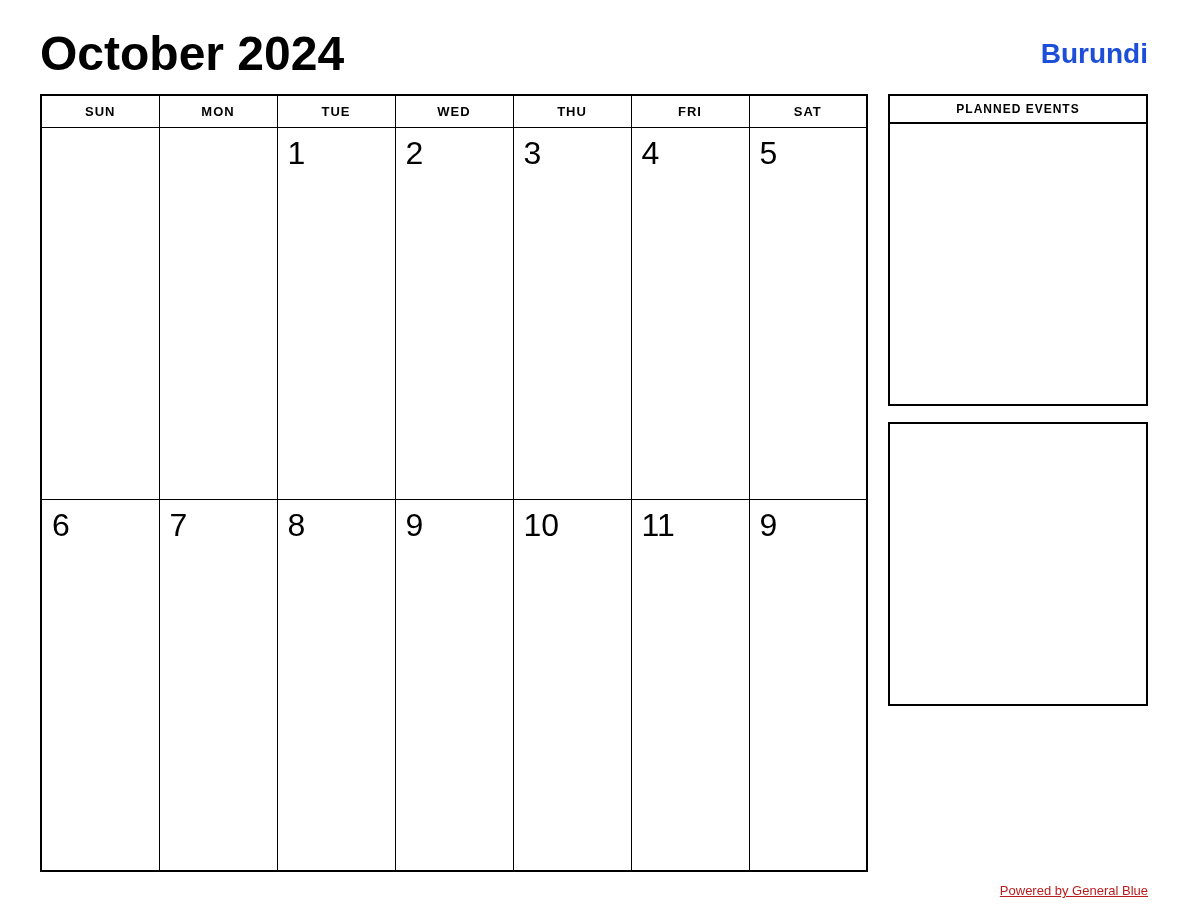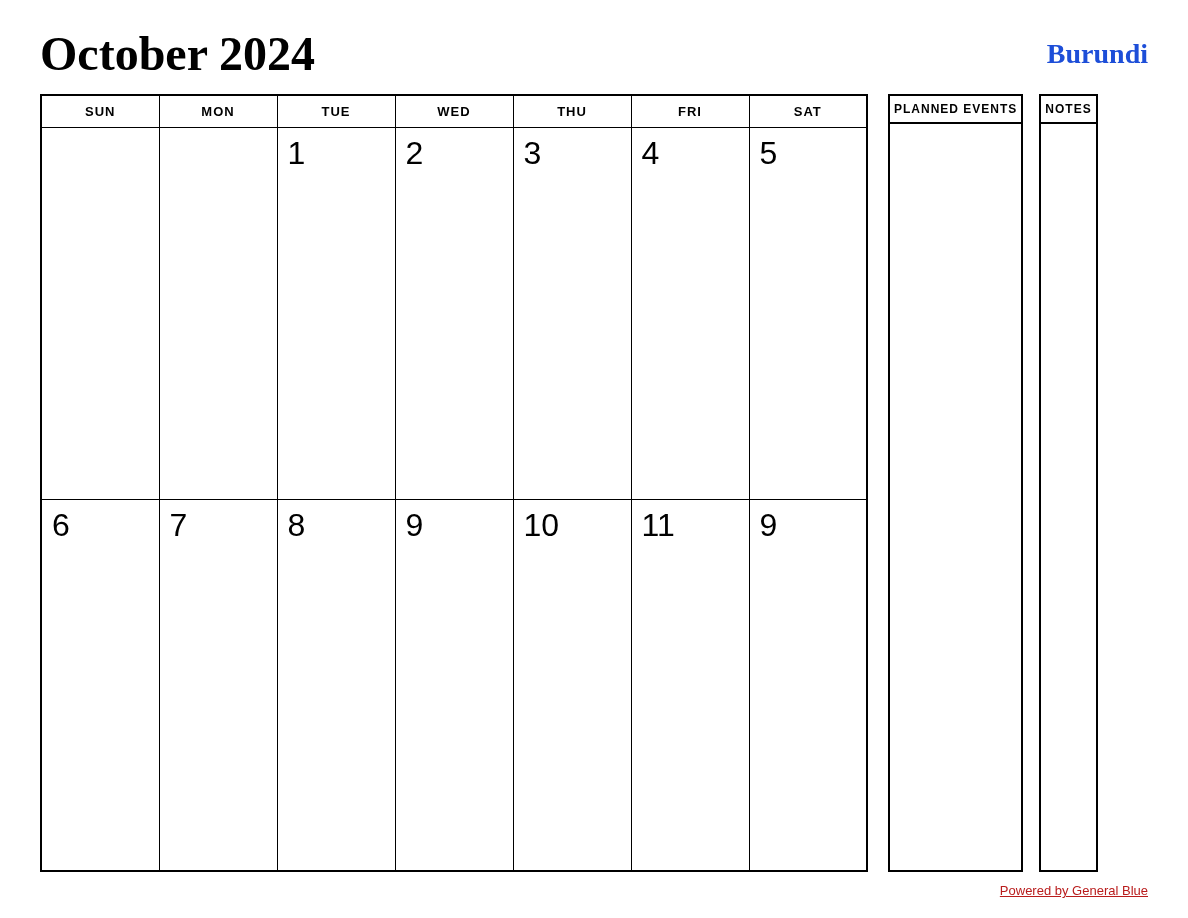--- a/index.html
+++ b/index.html
@@ -23,21 +23,20 @@
       background: #ffffff;
       padding: 30px 40px 20px 40px;
       position: relative;
     }
 
     .header {
       display: flex;
       justify-content: space-between;
       align-items: flex-start;
       margin-bottom: 16px;
-      font-family: Liberation Serif, serif;
     }
 
     .month-title {
       font-size: 48px;
       font-weight: bold;
       color: #000;
       line-height: 1;
     }
 
     .country-title {
@@ -97,21 +96,21 @@
       line-height: 1.3;
     }
 
     .td-with-holiday {
       text-align: center;
     }
 
     .sidebar {
       width: 260px;
       display: flex;
-      flex-direction: row;
+      flex-direction: column;
       gap: 16px;
     }
 
     .sidebar-box {
       border: 2px solid #000;
     }
 
     .sidebar-box-header {
       border-bottom: 2px solid #000;
       text-align: center;
@@ -219,21 +218,20 @@
       </table>
     </div>
 
     <div class="sidebar">
       <div class="sidebar-box planned-events-box">
         <div class="sidebar-box-header">PLANNED EVENTS</div>
         <div class="sidebar-box-body"></div>
       </div>
 
       <div class="sidebar-box notes-box">
-        <div class="sidebar-box-header">NOTES</div>
         <div class="sidebar-box-body"></div>
       </div>
     </div>
   </div>
 
   <div class="powered-by">
     <a href="#">Powered by General Blue</a>
   </div>
 </div>
 

